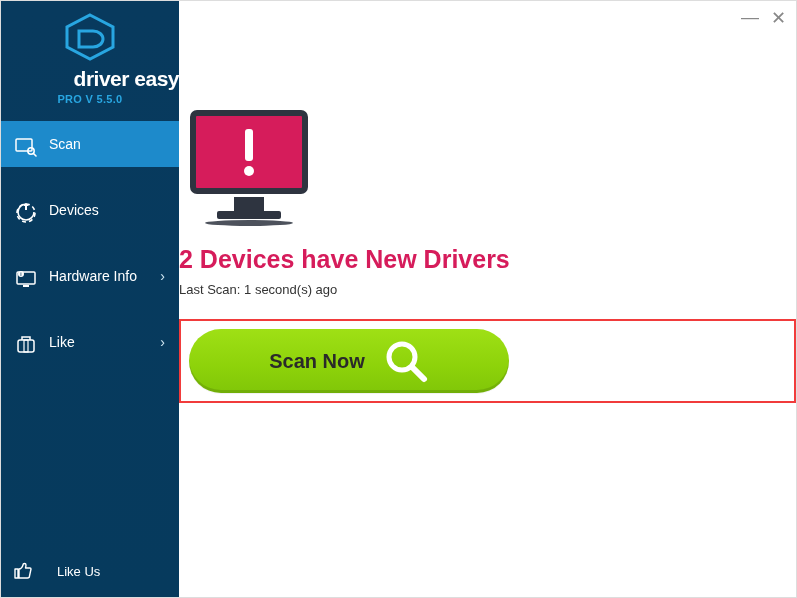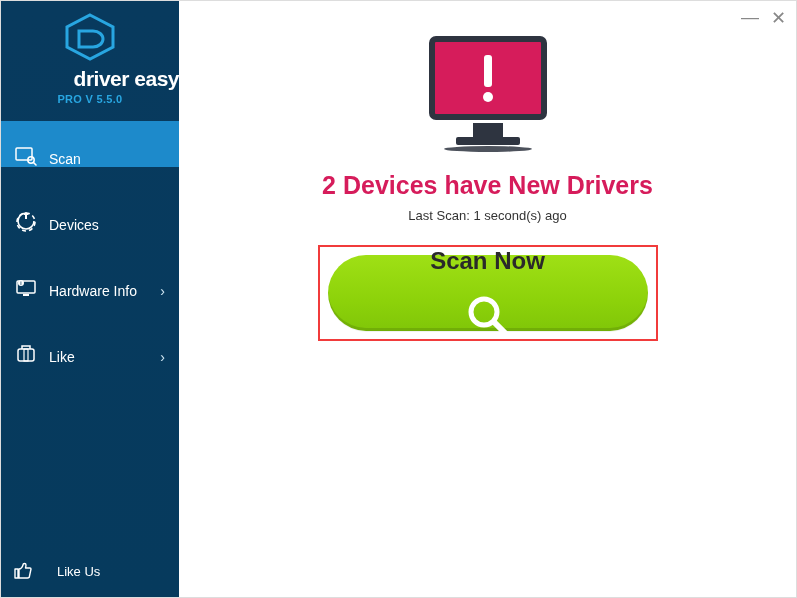--- a/index.html
+++ b/index.html
@@ -45,21 +45,21 @@
     color: #28a6e1;
     margin-top: 2px;
     letter-spacing: 0.3px;
   }
   .nav {
     margin-top: 10px;
     flex: 1;
   }
   .nav-item {
     display: flex;
-    align-items: flex-end;
+    align-items: flex-start;
     height: 46px;
     padding: 15px 14px 0 14px;
     cursor: pointer;
     color: #fff;
     font-size: 14px;
     position: relative;
     margin-bottom: 20px;
   }
   .nav-item.active {
     background: #1d8acb;
@@ -108,56 +108,54 @@
     top: 6px; right: 10px;
     display: flex;
     gap: 12px;
     color: #888;
     font-size: 18px;
   }
   .win-controls span { cursor: pointer; }
   .content {
     display: flex;
     flex-direction: column;
-    align-items: center;
-    padding-top: 32px;
+    padding-top: 106px;
   }
   .monitor { margin-bottom: 14px; }
   .headline {
     font-size: 25px;
     font-weight: 700;
     color: #d61c5b;
     margin-bottom: 8px;
   }
   .subtext {
     font-size: 13px;
     color: #333;
     margin-bottom: 22px;
   }
   .scan-wrap {
     border: 2px solid #f13b3b;
     padding: 8px 8px;
   }
   .scan-btn {
     width: 320px;
-    height: 76px;
+    height: 64px;
     border: none;
     border-radius: 40px;
     background: linear-gradient(to bottom, #9fe015 0%, #8dd20a 60%, #80c608 100%);
     box-shadow: inset 0 -3px 0 rgba(0,0,0,0.12), 0 1px 0 rgba(0,0,0,.05);
     cursor: pointer;
     display: flex;
     align-items: center;
     justify-content: center;
     gap: 18px;
-    font-size: 24px;
+    font-size: 20px;
     font-weight: 700;
     color: #2a2a2a;
     font-family: inherit;
-    flex-direction: column;
   }
   .scan-btn svg { display: block; }
   .bottom-icons {
     position: absolute;
     right: 10px;
     bottom: 14px;
     display: flex;
     flex-direction: column;
     gap: 8px;
     color: #a9c6d7;

